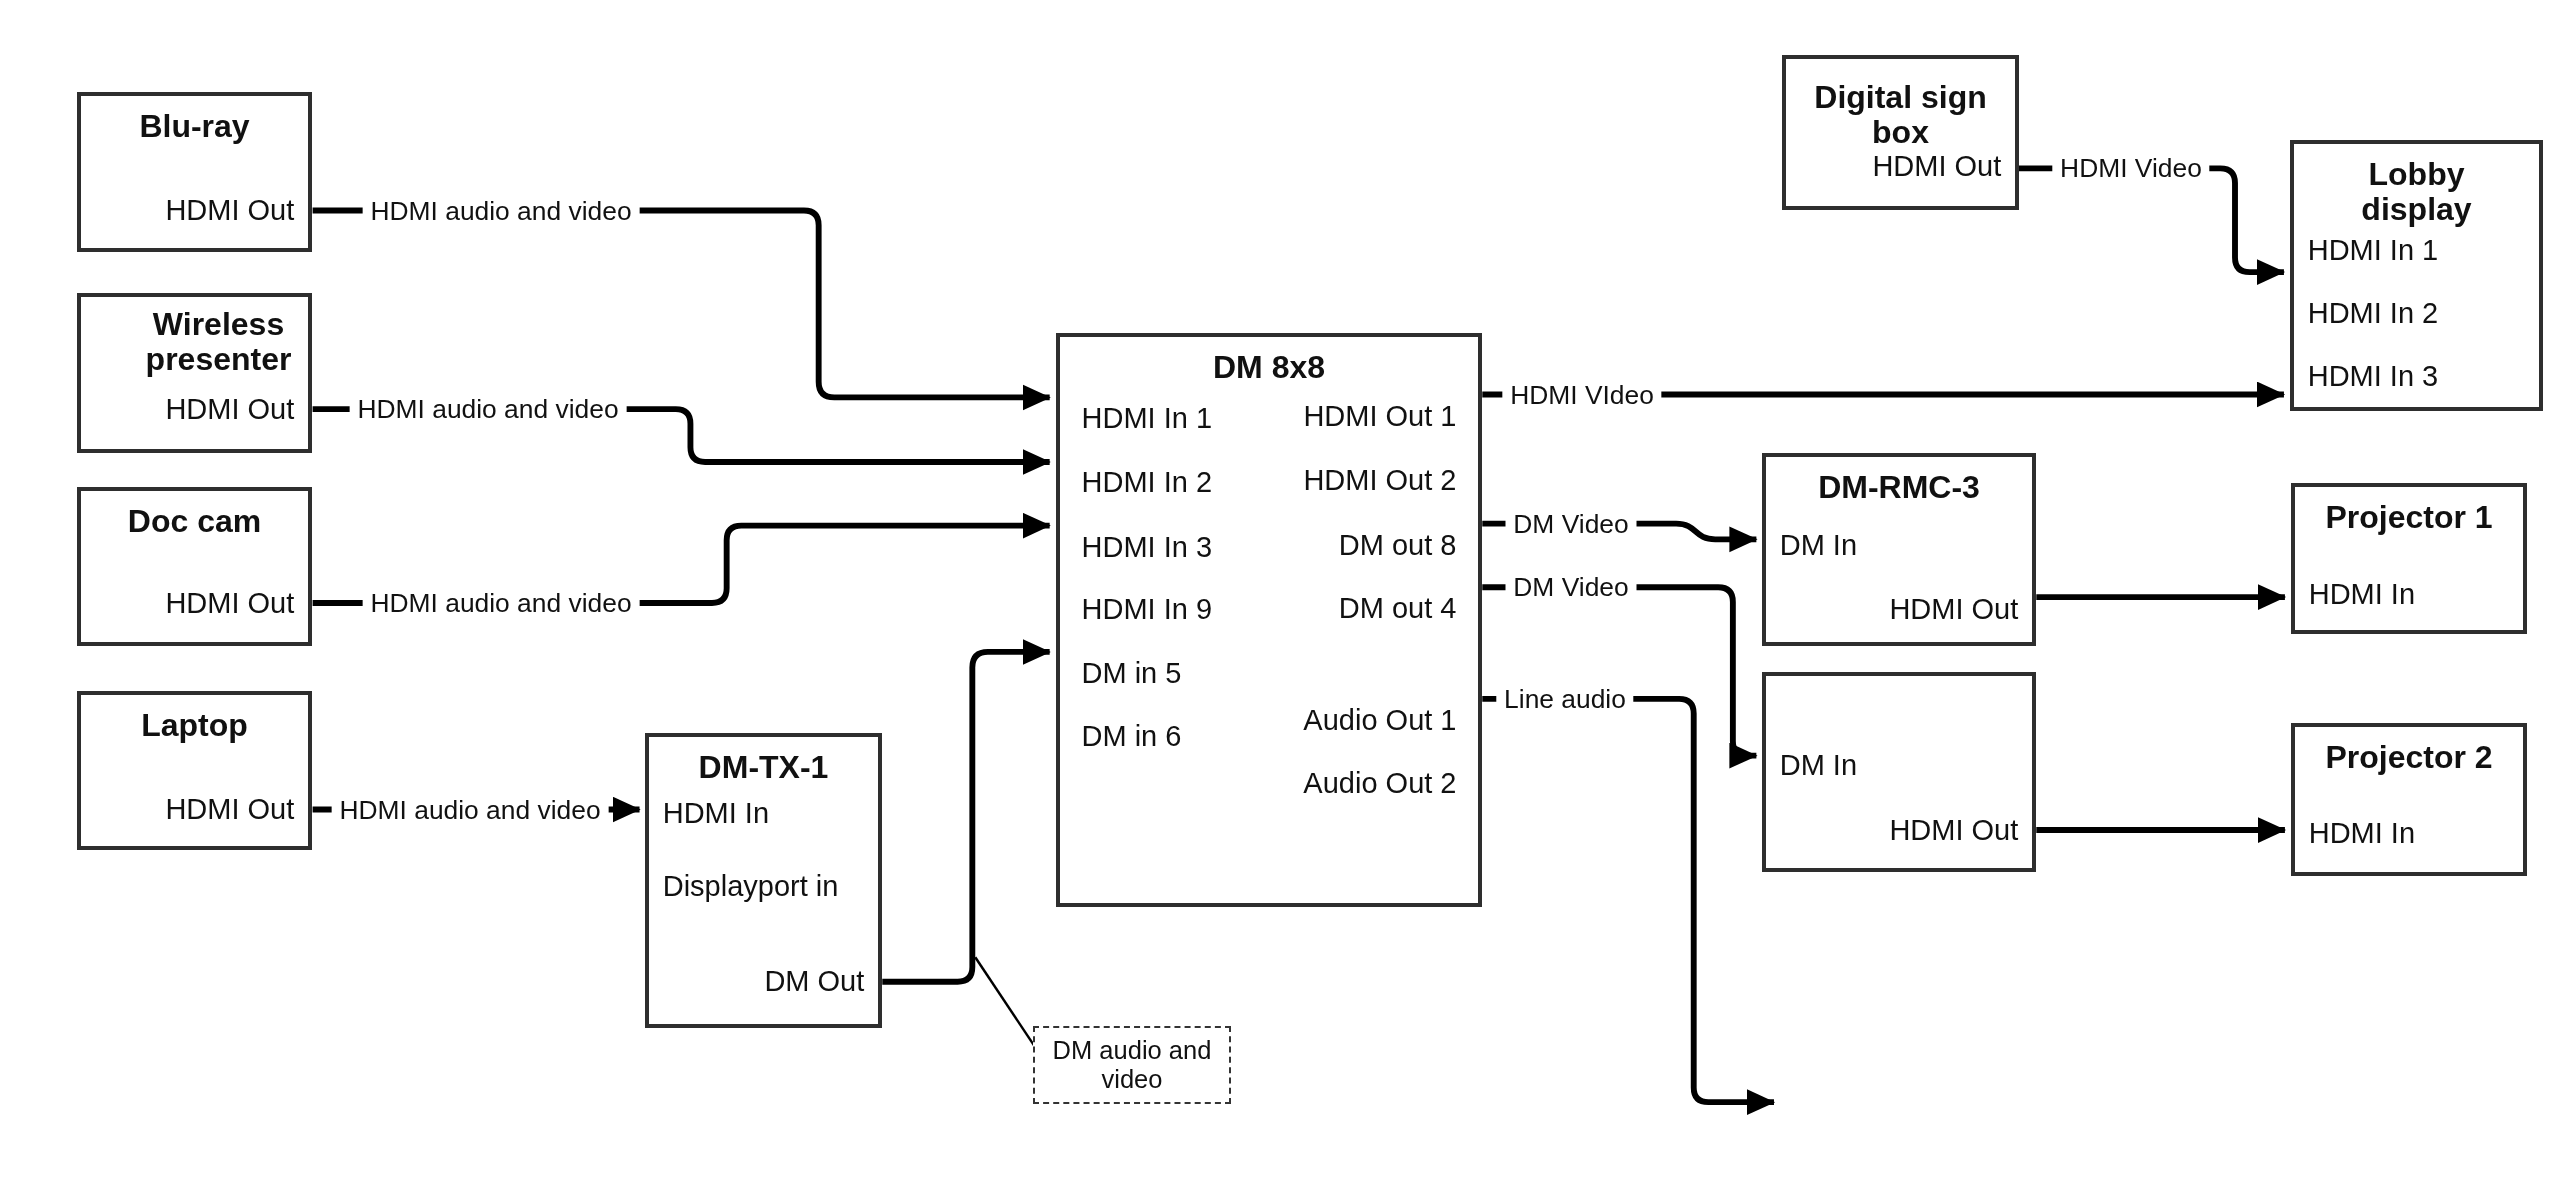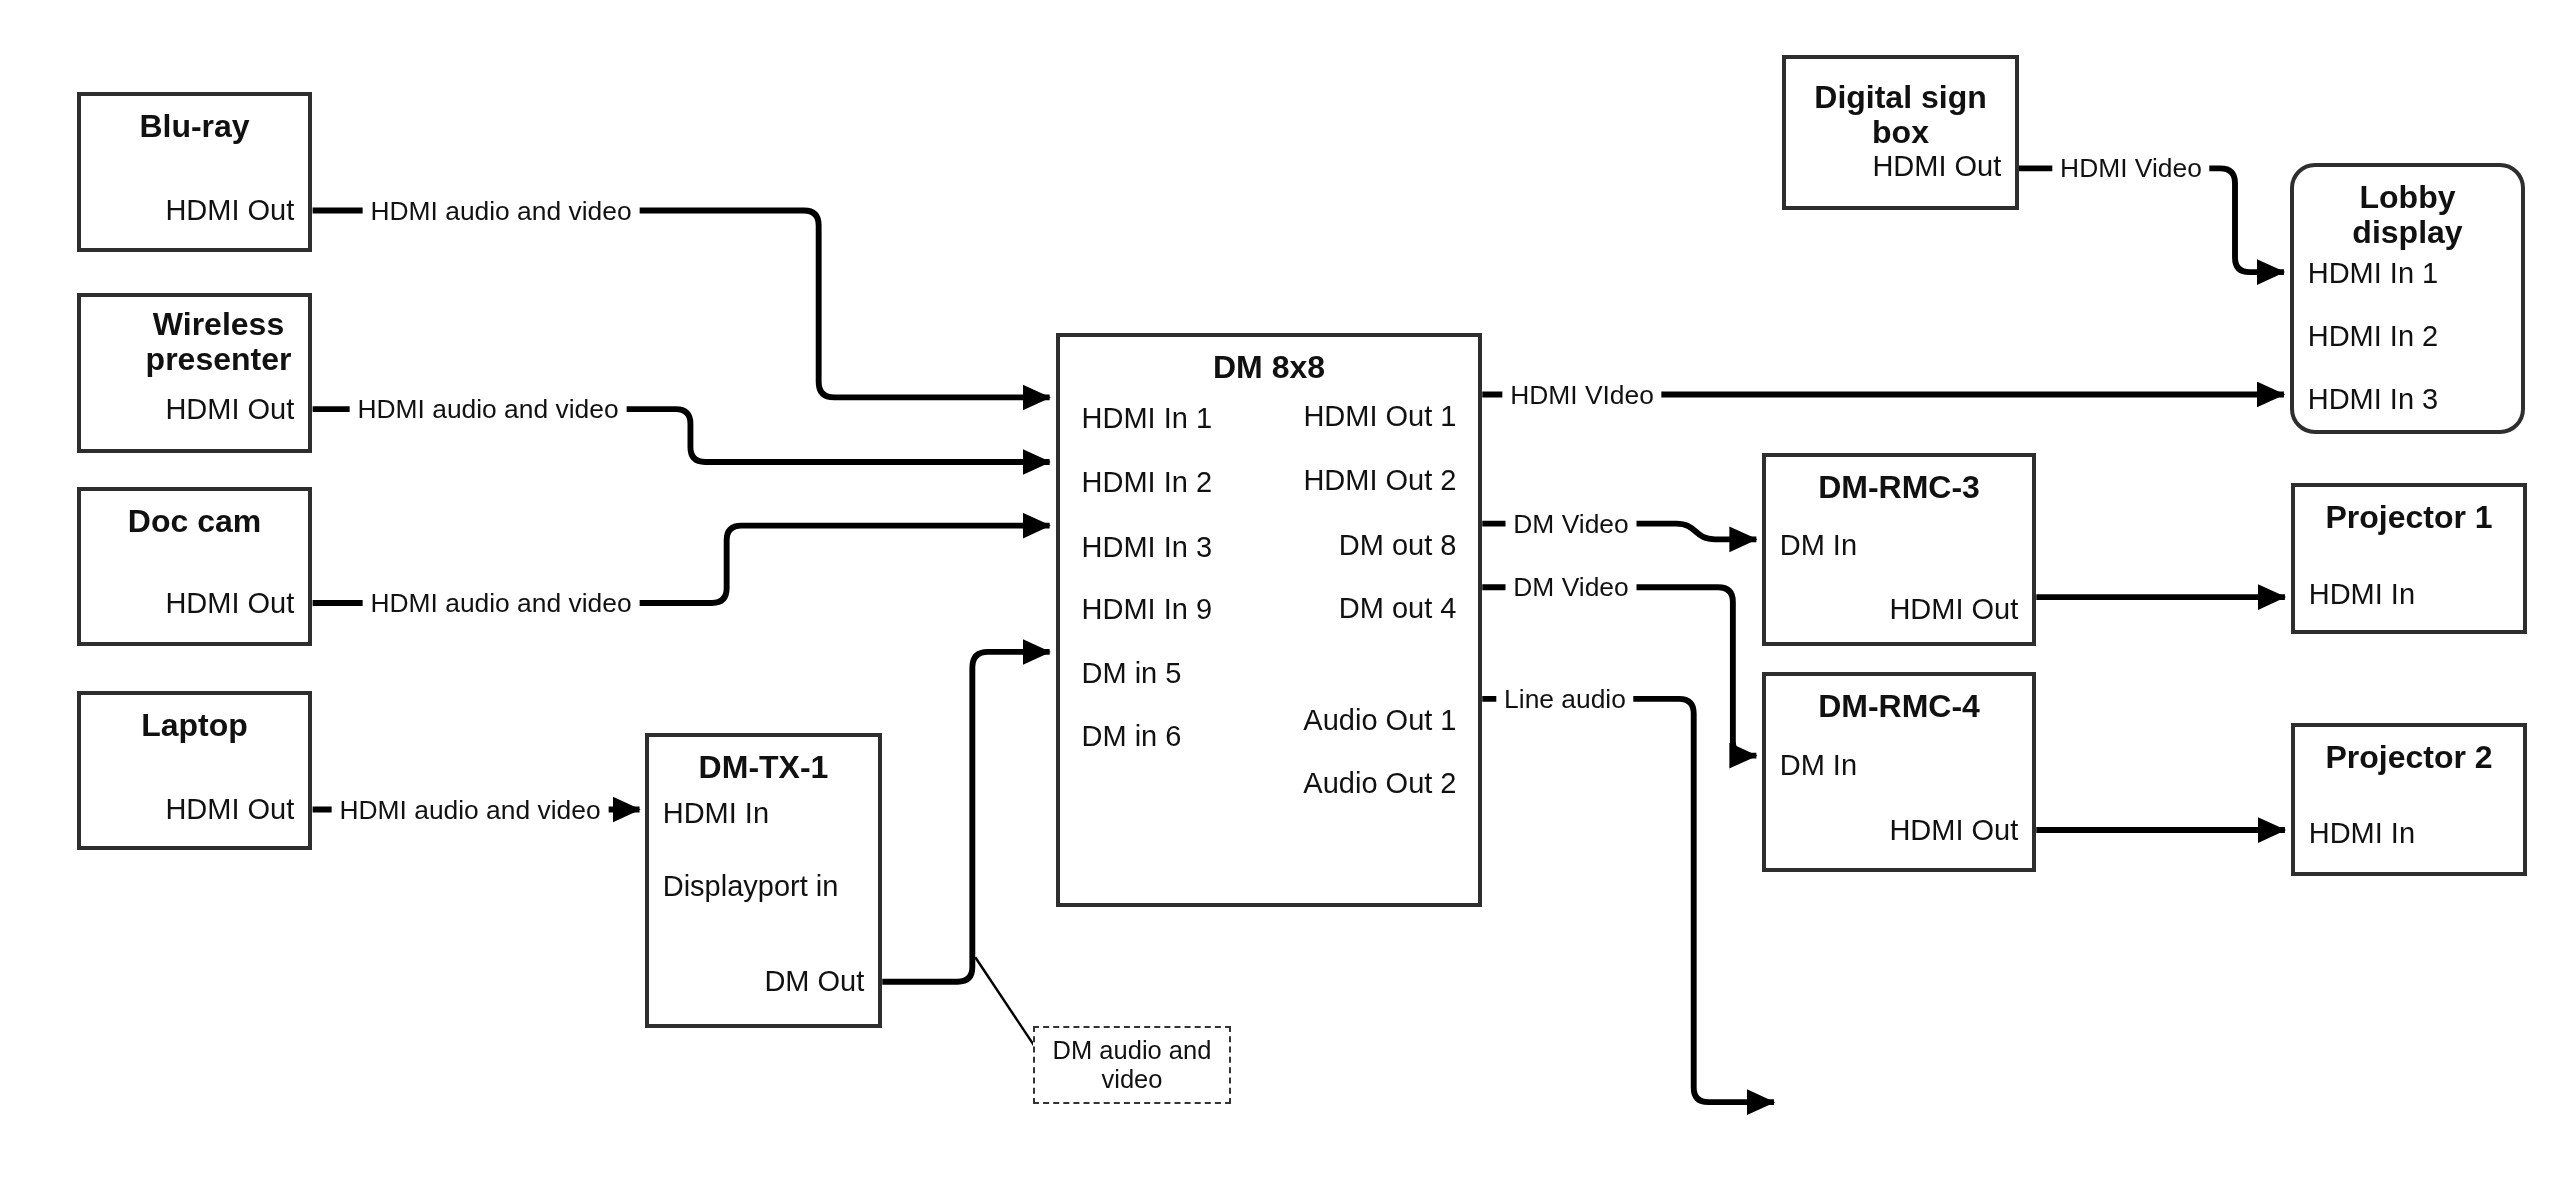--- a/index.html
+++ b/index.html
@@ -146,41 +146,40 @@
     <div class="port r" style="top:383px;">Audio Out 1</div>
     <div class="port r" style="top:446px;">Audio Out 2</div>
   </div>
 
   <div class="node" style="left:1782px;top:55px;width:237px;height:155px;">
     <div class="node-title" style="padding-top:21px;">Digital sign
 box</div>
     <div class="port r" style="top:107px;">HDMI Out</div>
   </div>
 
-  <div class="node" style="left:2290px;top:163px;width:235px;height:271px;border-radius:25px;">
+  <div class="node" style="left:2290px;top:140px;width:253px;height:271px;">
     <div class="node-title">Lobby
 display</div>
     <div class="port l" style="top:106px;">HDMI In 1</div>
     <div class="port l" style="top:169px;">HDMI In 2</div>
     <div class="port l" style="top:232px;">HDMI In 3</div>
   </div>
 
   <div class="node" style="left:1762px;top:441px;width:274px;height:193px;margin-top:12px;">
     <div class="node-title">DM-RMC-3</div>
     <div class="port l" style="top:88px;">DM In</div>
     <div class="port r" style="top:152px;">HDMI Out</div>
   </div>
 
   <div class="node" style="left:2291px;top:483px;width:236px;height:151px;">
     <div class="node-title">Projector 1</div>
     <div class="port l" style="top:107px;">HDMI In</div>
   </div>
 
   <div class="node" style="left:1762px;top:672px;width:274px;height:200px;">
-    <div class="node-title">DM-RMC-4</div>
     <div class="port l" style="top:89px;">DM In</div>
     <div class="port r" style="top:154px;">HDMI Out</div>
   </div>
 
   <div class="node" style="left:2291px;top:723px;width:236px;height:153px;">
     <div class="node-title">Projector 2</div>
     <div class="port l" style="top:106px;">HDMI In</div>
   </div>
 
 

